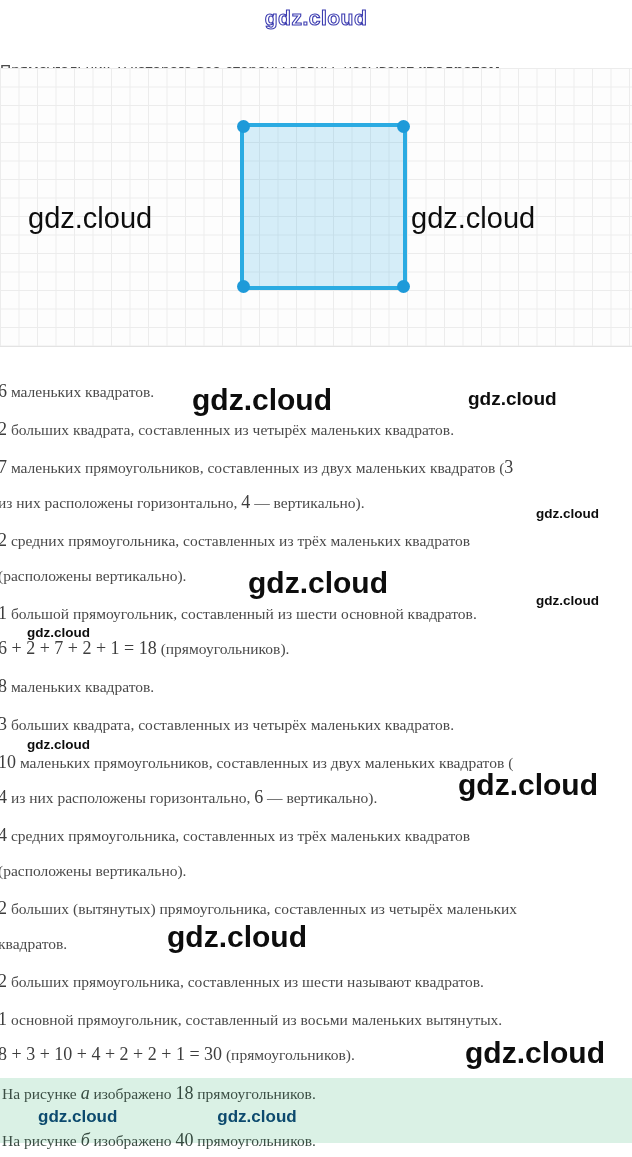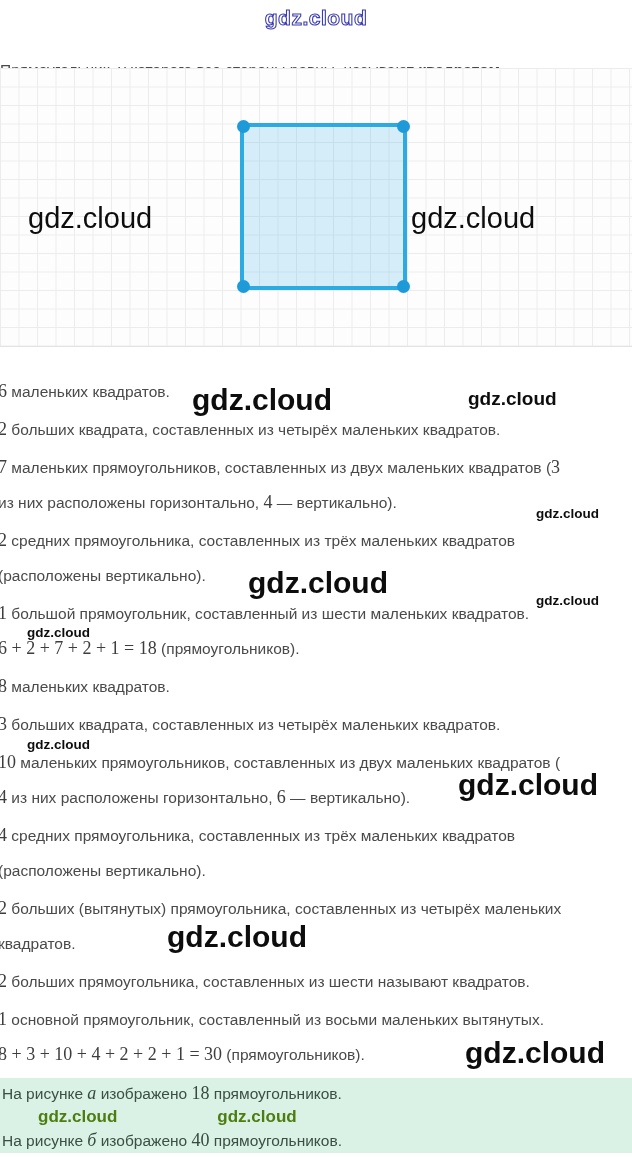--- a/index.html
+++ b/index.html
@@ -45,31 +45,31 @@
   .wm-sm-2  {left:536px;top:593px;font-size:13.5px;}
   .wm-sm-3  {left:27px; top:625px;font-size:13.5px;font-weight:700;}
   .wm-sm-4  {left:27px; top:737px;font-size:13.5px;font-weight:700;}
   .wm-big-3 {left:458px;top:768px;font-size:30px;}
   .wm-big-4 {left:167px;top:920px;font-size:30px;}
   .wm-big-5 {left:465px;top:1036px;font-size:30px;}
   
   .sol{position:absolute;top:374px;left:0;width:632px;}
   .para{margin:0 0 3px -2px;}
   .line{line-height:35px;font-size:15.5px;white-space:nowrap;}
-  .seg-sans{font-family:Liberation Sans, sans-serif;}
+  .seg-sans{font-family:Liberation Serif, serif;}
   .seg-serif{font-family:"Liberation Serif",serif;font-size:18px;color:#3d3d3d;}
   .seg-serif-italic{font-family:"Liberation Serif",serif;font-style:italic;font-size:18px;}
   
   .answer{
-    position:absolute;top:1078px;left:0;width:632px;height:75px;
+    position:absolute;top:1078px;left:0;width:632px;height:65px;
     background:#daf1e5;color:#3c4f45;box-sizing:border-box;padding-top:3px;
   }
   .answer .aline{line-height:24px;font-size:15.5px;margin-left:2px;white-space:nowrap;}
   .answer .seg-serif,.answer .seg-serif-italic{color:#35493f;}
-  .awm-row{height:22px;line-height:22px;font-size:17px;font-weight:700;color:#4d7c0f;}
+  .awm-row{height:22px;line-height:22px;font-size:17px;font-weight:700;color:#0c4a6e;}
   .awm-row .awm1{margin-left:38px;}
   .awm-row .awm2{margin-left:100px;}
 </style>
 </head>
 <body>
 
 <div class="page">
 
   <div class="wm-top">gdz.cloud</div>
 
@@ -106,21 +106,21 @@
       </div>
       <div class="para">
         <div class="line"><span class="seg-serif">7</span><span class="seg-sans"> маленьких прямоугольников, составленных из двух маленьких квадратов (</span><span class="seg-serif">3</span></div>
         <div class="line"><span class="seg-sans">из них расположены горизонтально, </span><span class="seg-serif">4</span><span class="seg-sans"> — вертикально).</span></div>
       </div>
       <div class="para">
         <div class="line"><span class="seg-serif">2</span><span class="seg-sans"> средних прямоугольника, составленных из трёх маленьких квадратов</span></div>
         <div class="line"><span class="seg-sans">(расположены вертикально).</span></div>
       </div>
       <div class="para">
-        <div class="line"><span class="seg-serif">1</span><span class="seg-sans"> большой прямоугольник, составленный из шести маленьких квадратов.</span></div>
+        <div class="line"><span class="seg-serif">1</span><span class="seg-sans"> большой прямоугольник, составленный из шести основной квадратов.</span></div>
         <div class="line"><span class="seg-serif">6 + 2 + 7 + 2 + 1 = 18</span><span class="seg-sans"> (прямоугольников).</span></div>
       </div>
       <div class="para">
         <div class="line"><span class="seg-serif">8</span><span class="seg-sans"> маленьких квадратов.</span></div>
       </div>
       <div class="para">
         <div class="line"><span class="seg-serif">3</span><span class="seg-sans"> больших квадрата, составленных из четырёх маленьких квадратов.</span></div>
       </div>
       <div class="para">
         <div class="line"><span class="seg-serif">10</span><span class="seg-sans"> маленьких прямоугольников, составленных из двух маленьких квадратов (</span></div>

